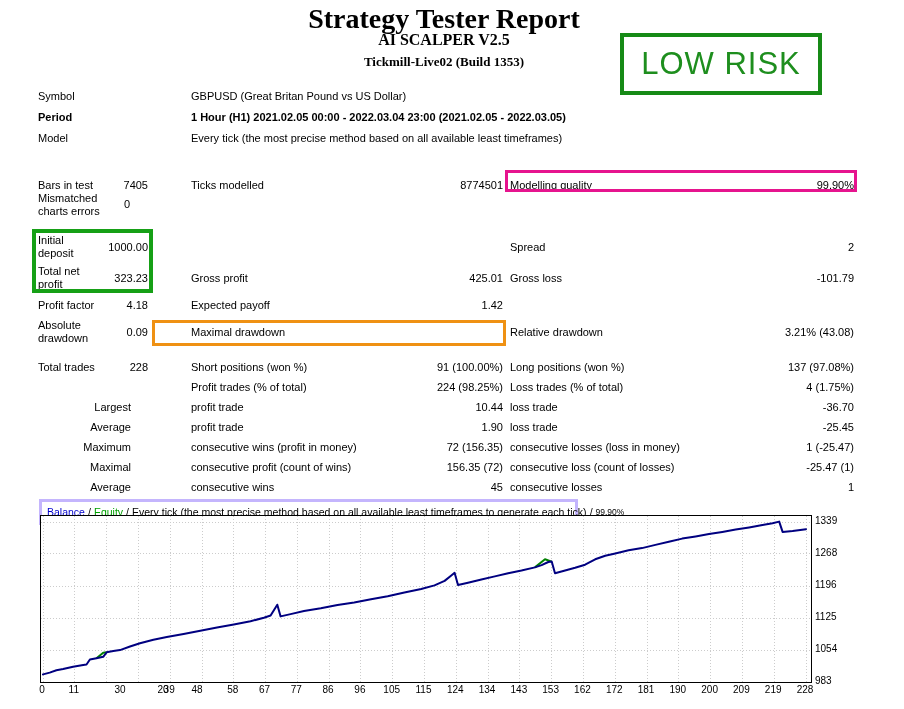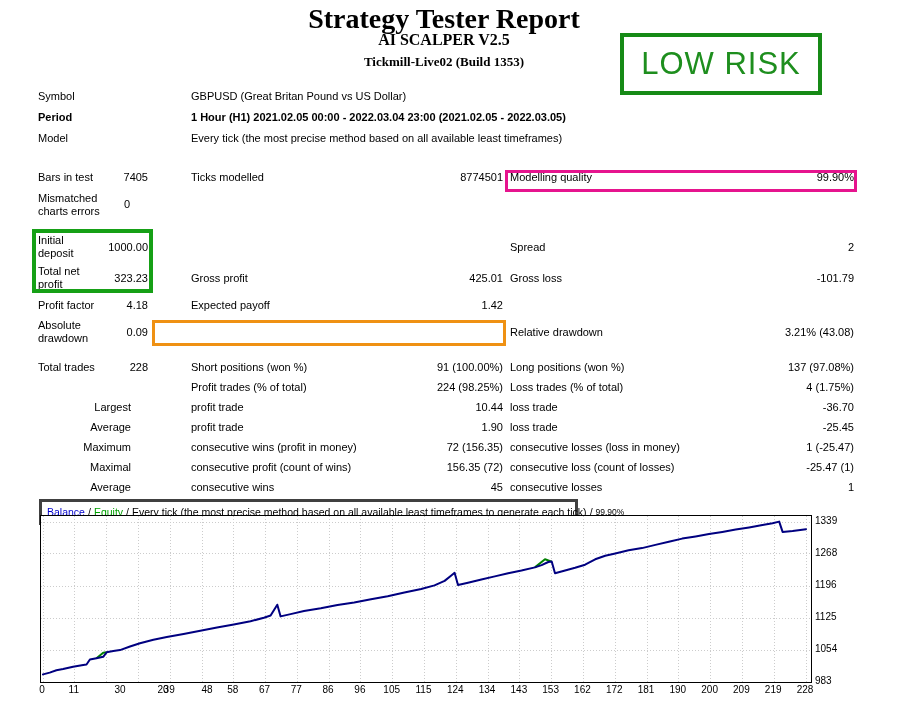--- a/index.html
+++ b/index.html
@@ -34,21 +34,21 @@
   .hl.orange{border:3px solid #ef9113;}
   .hl.green{border:4px solid #16a016;}
 
   
   .plot{position:absolute;left:40px;top:515px;width:770px;height:166px;border:1px solid #000;background:#fff;}
   .plot svg{position:absolute;left:0;top:0;}
   .grid{stroke:#cccccc;stroke-width:1;stroke-dasharray:1 2;fill:none;shape-rendering:crispEdges;}
   .bal{stroke:#000080;stroke-width:2;fill:none;stroke-linejoin:round;stroke-linecap:round;}
   .eq{stroke:#008000;stroke-width:2;fill:none;stroke-linejoin:round;}
 
-  .legend{position:absolute;left:39px;top:499px;width:528px;height:20px;border:3px solid #404040;
+  .legend{position:absolute;left:39px;top:499px;width:528px;height:20px;border:3px solid #c4b5fd;
           background:#fff;display:flex;align-items:center;padding-left:5px;font-size:10.5px;white-space:nowrap;}
   .legend .bal-t{color:#0000cc;}
   .legend .eq-t{color:#00a000;}
   .legend .qual{font-size:8.5px;}
   .legend .sep{margin:0 3px;}
 
   .ylab{position:absolute;left:815px;font-size:10px;}
   .xlab{position:absolute;top:684px;font-size:10px;transform:translateX(-50%);}
 </style>
 </head>
@@ -68,21 +68,21 @@
 </div>
 <div class="row" style="top:110px;height:14px;font-weight:bold;">
   <span class="cell l1">Period</span>
   <span class="cell l2">1 Hour (H1) 2021.02.05 00:00 - 2022.03.04 23:00 (2021.02.05 - 2022.03.05)</span>
 </div>
 <div class="row" style="top:131px;height:14px;">
   <span class="cell l1">Model</span>
   <span class="cell l2">Every tick (the most precise method based on all available least timeframes)</span>
 </div>
 
-<div class="row" style="top:167px;height:20px;">
+<div class="row" style="top:175px;height:20px;">
   <span class="cell l1">Bars in test</span>
   <span class="cell v1">7405</span>
   <span class="cell l2">Ticks modelled</span>
   <span class="cell v2">8774501</span>
   <span class="cell l3">Modelling quality</span>
   <span class="cell v3">99.90%</span>
 </div>
 <div class="row" style="top:190px;height:29px;">
   <span class="cell l1">Mismatched
 charts errors</span>
@@ -108,20 +108,21 @@
 <div class="row" style="top:297px;height:16px;">
   <span class="cell l1">Profit factor</span>
   <span class="cell v1">4.18</span>
   <span class="cell l2">Expected payoff</span>
   <span class="cell v2">1.42</span>
 </div>
 <div class="row" style="top:317px;height:30px;">
   <span class="cell l1">Absolute
 drawdown</span>
   <span class="cell v1">0.09</span>
+  <span class="cell l2">Maximal drawdown</span>
   <span class="cell l3">Relative drawdown</span>
   <span class="cell v3">3.21% (43.08)</span>
 </div>
 
 <div class="row" style="top:358px;height:18px;">
   <span class="cell l1">Total trades</span>
   <span class="cell v1">228</span>
   <span class="cell l2">Short positions (won %)</span>
   <span class="cell v2">91 (100.00%)</span>
   <span class="cell l3">Long positions (won %)</span>
@@ -227,21 +228,21 @@
     <div class="ylab" style="top: 611.18px;">1125</div>
     <div class="ylab" style="top: 643.09px;">1054</div>
     <div class="ylab" style="top: 675px;">983</div>
   </div>
 <div id="x-labels">
     <div class="xlab" style="left: 42px;">0</div>
     <div class="xlab" style="left: 73.7917px;">11</div>
     <div class="xlab" style="left: 116px; margin-left: 47px;">20</div>
     <div class="xlab" style="left: 120px;">30</div>
     <div class="xlab" style="left: 169.167px;">39</div>
-    <div class="xlab" style="left: 207px;">48</div>
+    <div class="xlab" style="left: 197px;">48</div>
     <div class="xlab" style="left: 232.75px;">58</div>
     <div class="xlab" style="left: 264.542px;">67</div>
     <div class="xlab" style="left: 296.333px;">77</div>
     <div class="xlab" style="left: 328.125px;">86</div>
     <div class="xlab" style="left: 359.917px;">96</div>
     <div class="xlab" style="left: 391.708px;">105</div>
     <div class="xlab" style="left: 423.5px;">115</div>
     <div class="xlab" style="left: 455.292px;">124</div>
     <div class="xlab" style="left: 487.083px;">134</div>
     <div class="xlab" style="left: 518.875px;">143</div>

